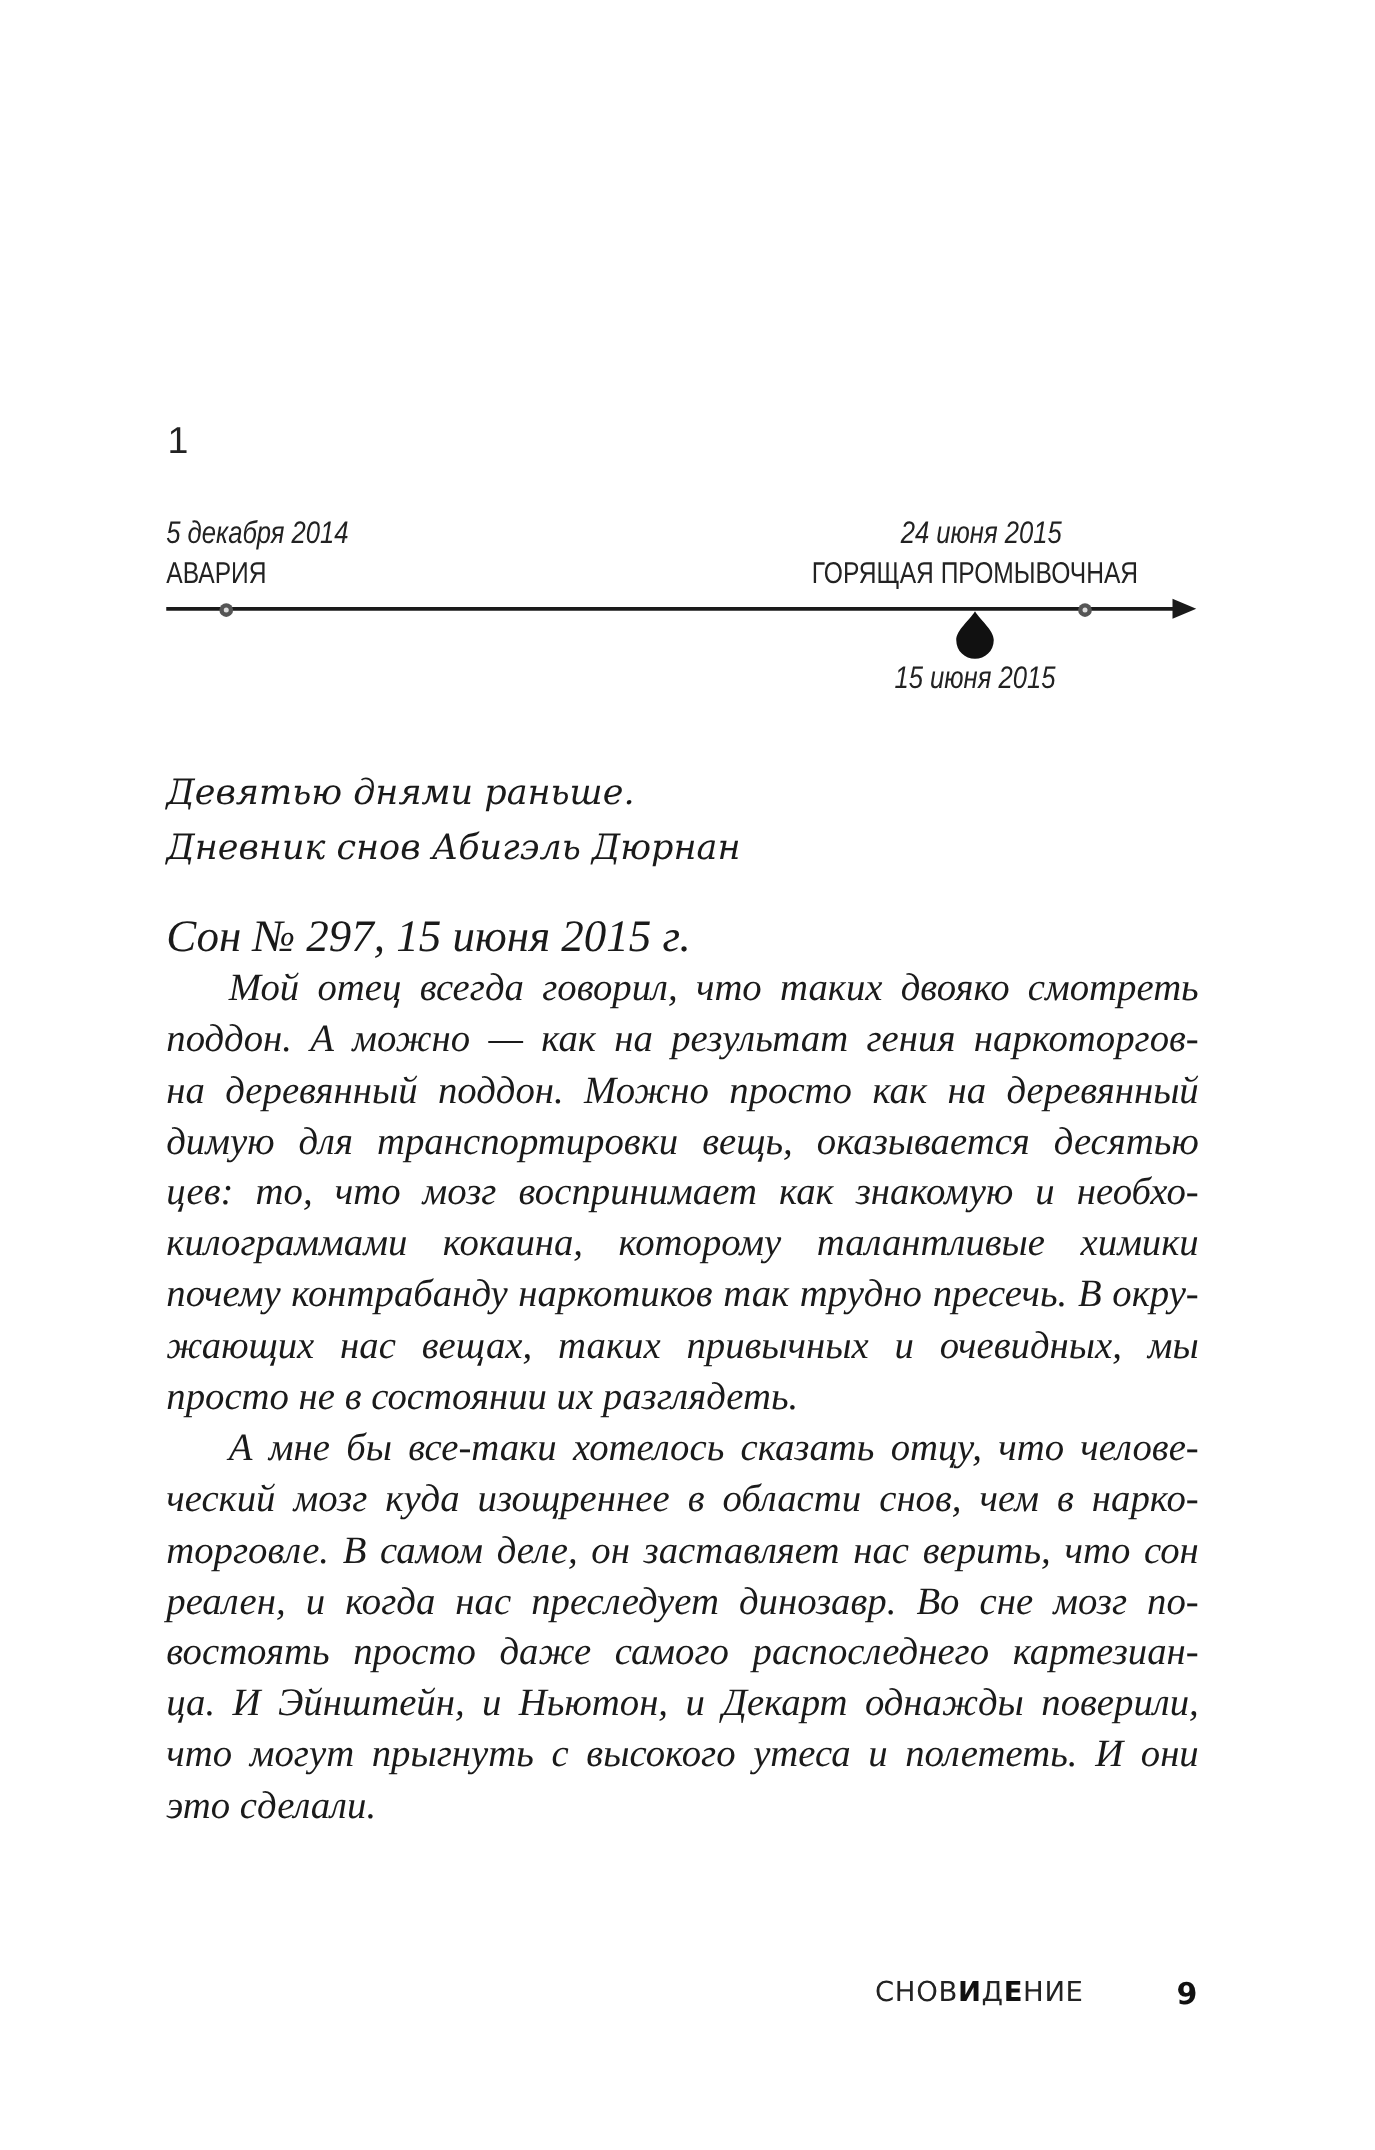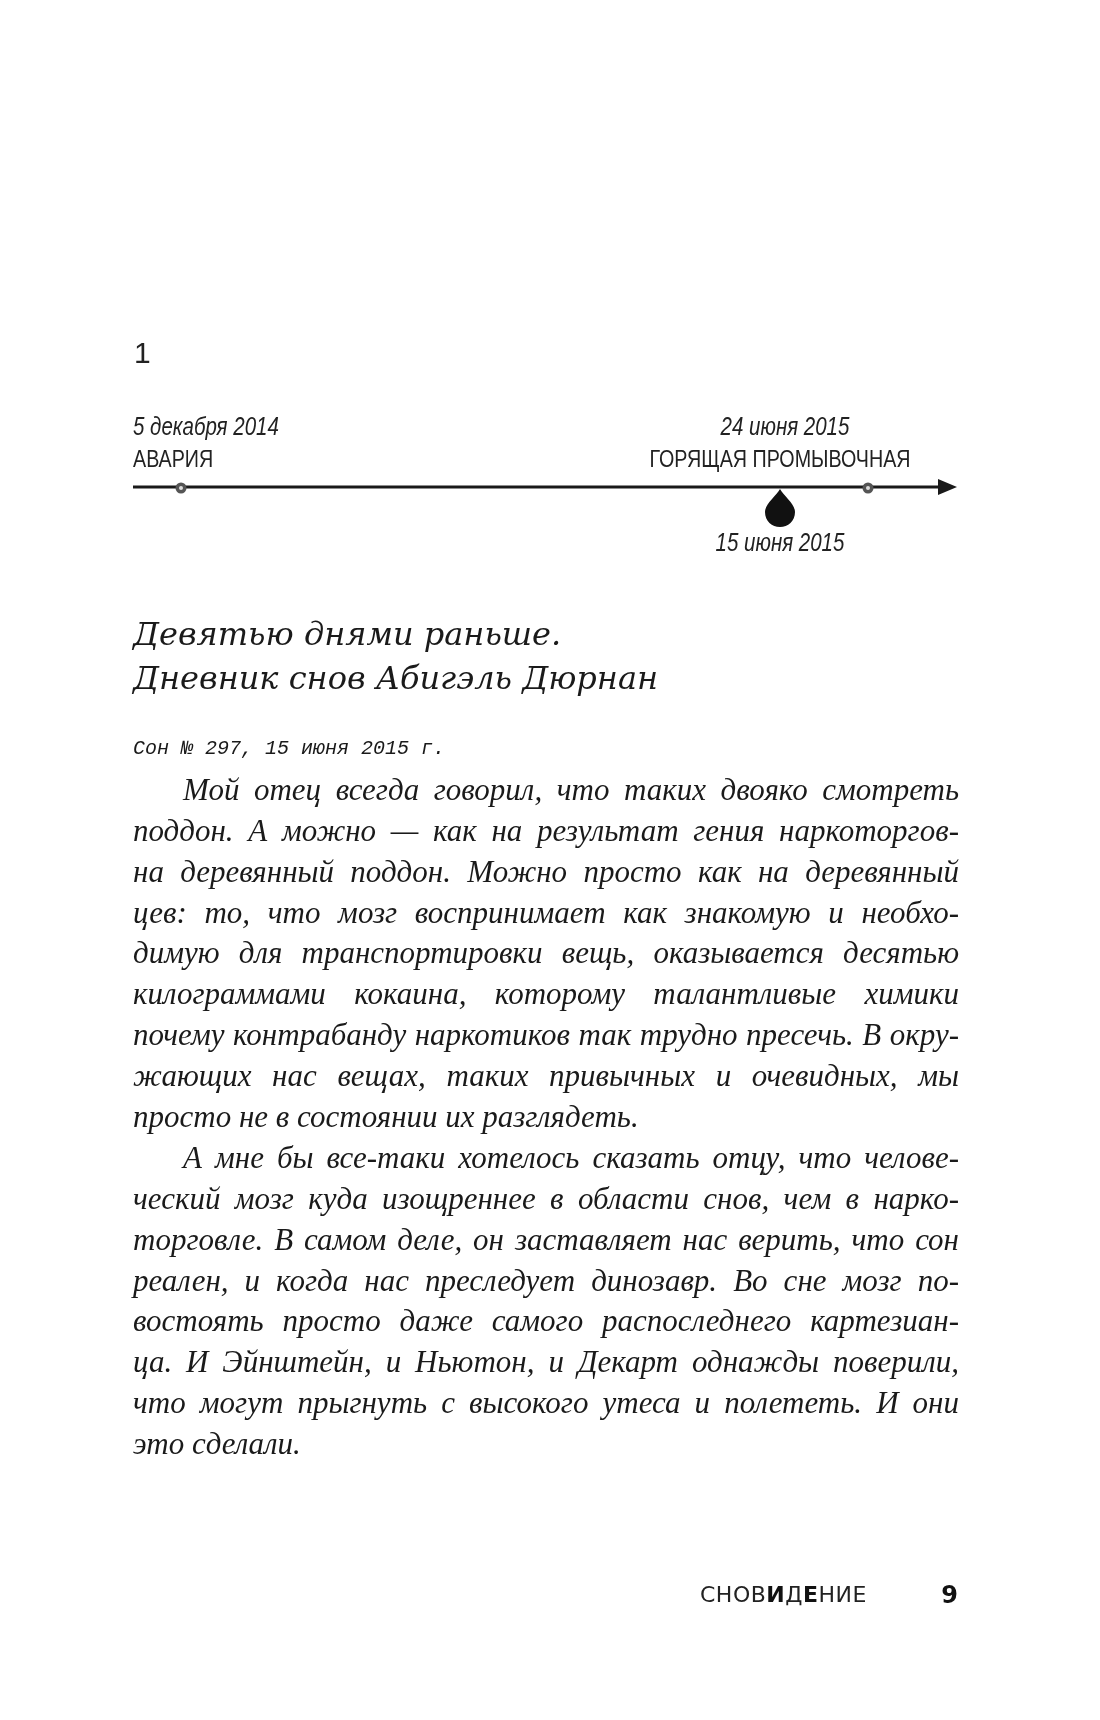--- a/index.html
+++ b/index.html
@@ -53,21 +53,21 @@
       height: 1720px;
       pointer-events: none;
     }
 
     .intro {
       position: absolute;
       left: 133px;
       top: 612px;
       font-family: "DejaVu Serif", serif;
       font-style: italic;
-      font-size: 32px;
+      font-size: 28px;
       line-height: 44px;
       color: #1a1a1a;
     }
     .body-text {
       position: absolute;
       left: 133px;
       top: 729px;
       width: 826px;
       font-family: "Liberation Serif", serif;
       font-style: italic;
@@ -83,22 +83,22 @@
       height: 40.9px;
       overflow: visible;
     }
     .body-text .line.last {
       text-align-last: left;
     }
     .body-text .line.indent {
       padding-left: 50px;
     }
     .body-text .line.heading {
-      font-family: Liberation Mono, monospace;
-      font-size: 20px;
+      font-family: Liberation Serif, serif;
+      font-size: 36px;
     }
 
     .footer {
       position: absolute;
       top: 1578px;
       left: 700px;
       width: 258px;
       font-family: "DejaVu Sans", sans-serif;
       font-size: 22px;
       line-height: 34px;
@@ -148,22 +148,22 @@
 <div class="intro">
   <div>Девятью днями раньше.</div>
   <div>Дневник снов Абигэль Дюрнан</div>
 </div>
 
 <div class="body-text">
   <span class="line heading last">Сон № 297, 15 июня 2015 г.</span>
   <span class="line indent">Мой отец всегда говорил, что таких двояко смотреть</span>
   <span class="line">поддон. А можно — как на результат гения наркоторгов-</span>
   <span class="line">на деревянный поддон. Можно просто как на деревянный</span>
+  <span class="line">димую для транспортировки вещь, оказывается десятью</span>
   <span class="line">цев: то, что мозг воспринимает как знакомую и необхо-</span>
-  <span class="line">димую для транспортировки вещь, оказывается десятью</span>
   <span class="line">килограммами кокаина, которому талантливые химики</span>
   <span class="line">почему контрабанду наркотиков так трудно пресечь. В окру-</span>
   <span class="line">жающих нас вещах, таких привычных и очевидных, мы</span>
   <span class="line last">просто не в состоянии их разглядеть.</span>
   <span class="line indent">А мне бы все-таки хотелось сказать отцу, что челове-</span>
   <span class="line">ческий мозг куда изощреннее в области снов, чем в нарко-</span>
   <span class="line">торговле. В самом деле, он заставляет нас верить, что сон</span>
   <span class="line">реален, и когда нас преследует динозавр. Во сне мозг по-</span>
   <span class="line">востоять просто даже самого распоследнего картезиан-</span>
   <span class="line">ца. И Эйнштейн, и Ньютон, и Декарт однажды поверили,</span>

